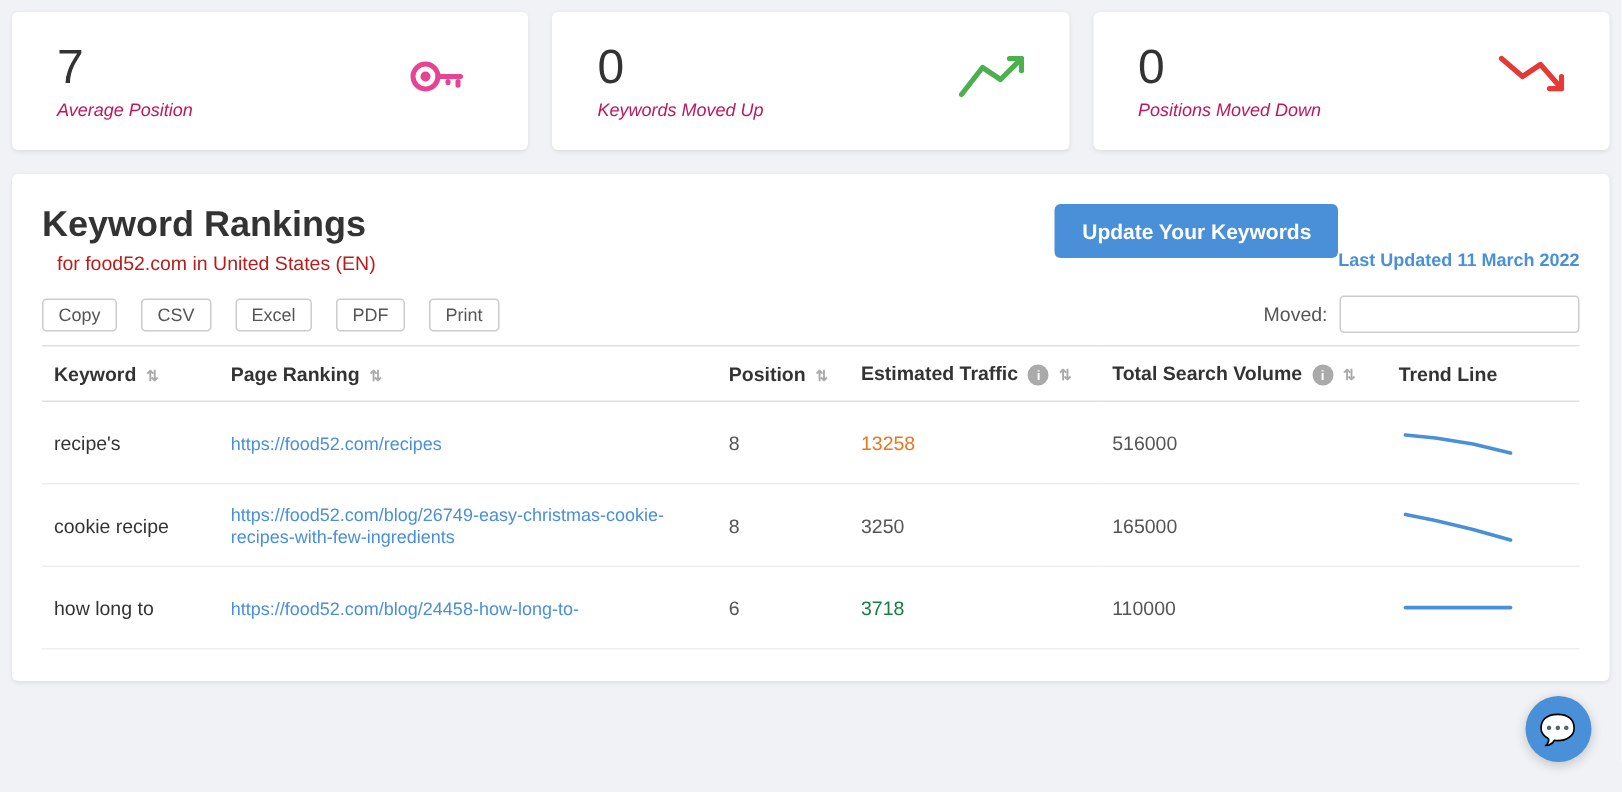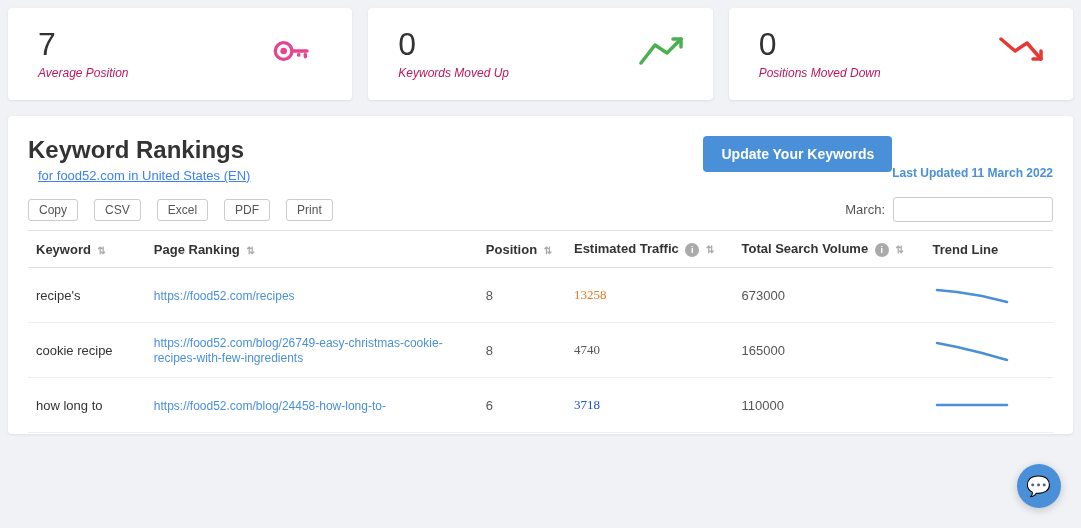--- a/index.html
+++ b/index.html
@@ -51,43 +51,42 @@
     .stat-icon-down {
       font-size: 28px;
       color: #e53935;
     }
 
     
     .main-content {
       background: #fff;
       margin: 8px;
       border-radius: 4px;
-      padding: 20px 20px 1px 20px;
+      padding: 20px 20px 21px 20px;
       box-shadow: 0 1px 3px rgba(0,0,0,0.08);
     }
 
     .rankings-header {
       display: flex;
       justify-content: space-between;
       align-items: flex-start;
       margin-bottom: 4px;
     }
 
     .rankings-title-block {}
     .rankings-title {
       font-size: 24px;
       font-weight: 600;
       color: #333;
       margin-bottom: 4px;
     }
     .rankings-subtitle {
       font-size: 13px;
-      color: #3b82f6;
+      color: #b91c1c;
       padding-left: 10px;
-      text-decoration: underline;
     }
 
     .rankings-right {
       display: flex;
       align-items: flex-end;
     }
 
     .update-btn {
       background: #4a90d9;
       color: #fff;
@@ -165,21 +164,21 @@
     tbody tr {
       border-bottom: 1px solid #eee;
     }
     tbody td {
       padding: 12px 8px;
       vertical-align: middle;
       color: #555;
     }
     td.keyword-col { font-weight: 500; color: #333; }
     td.link-col a { color: #4a90d9; text-decoration: none; font-size: 12px; }
-    td.traffic-col { color: #e87722; font-family: Liberation Serif, serif; }
+    td.traffic-col { color: #e87722; }
     td.position-col { color: #555; }
     td.volume-col { color: #555; }
 
     .info-icon {
       display: inline-block;
       width: 14px;
       height: 14px;
       border-radius: 50%;
       background: #aaa;
       color: #fff;
@@ -291,21 +290,21 @@
 
   <div class="toolbar">
     <div class="toolbar-left">
       <button class="tool-btn">Copy</button>
       <button class="tool-btn">CSV</button>
       <button class="tool-btn">Excel</button>
       <button class="tool-btn">PDF</button>
       <button class="tool-btn">Print</button>
     </div>
     <div class="toolbar-right">
-      <label class="search-label">March:</label>
+      <label class="search-label">Moved:</label>
       <input class="search-input" type="text" style="">
     </div>
   </div>
 
   <table>
     <thead>
       <tr>
         <th class="col-keyword">
           <span>Keyword</span>
           <span class="sort-icon">⇅</span>
@@ -333,44 +332,44 @@
         </th>
       </tr>
     </thead>
     <tbody id="table-body">
 
     <tr>
       <td class="keyword-col">recipe's</td>
       <td class="link-col"><a href="#">https://food52.com/recipes</a></td>
       <td class="position-col">8</td>
       <td class="traffic-col" style="color:#e87722">13258</td>
-      <td class="volume-col">673000</td>
+      <td class="volume-col">516000</td>
       <td class="trend-line">
             <svg width="80" height="30" viewBox="0 0 80 30" xmlns="http://www.w3.org/2000/svg">
         <polyline points="5,10 25,12 50,16 75,22" fill="none" stroke="#4a90d9" stroke-width="2.5" stroke-linecap="round" stroke-linejoin="round"></polyline>
       </svg>
           </td>
     </tr>
         <tr>
       <td class="keyword-col">cookie recipe</td>
       <td class="link-col"><a href="#">https://food52.com/blog/26749-easy-christmas-cookie-recipes-with-few-ingredients</a></td>
       <td class="position-col">8</td>
-      <td class="traffic-col" style="color:#555">4740</td>
+      <td class="traffic-col" style="color:#555">3250</td>
       <td class="volume-col">165000</td>
       <td class="trend-line">
             <svg width="80" height="30" viewBox="0 0 80 30" xmlns="http://www.w3.org/2000/svg">
         <polyline points="5,8 25,12 50,18 75,25" fill="none" stroke="#4a90d9" stroke-width="2.5" stroke-linecap="round" stroke-linejoin="round"></polyline>
       </svg>
           </td>
     </tr>
         <tr>
       <td class="keyword-col">how long to</td>
       <td class="link-col"><a href="#">https://food52.com/blog/24458-how-long-to-</a></td>
       <td class="position-col">6</td>
-      <td class="traffic-col" style="color:#1d4ed8">3718</td>
+      <td class="traffic-col" style="color:#15803d">3718</td>
       <td class="volume-col">110000</td>
       <td class="trend-line">
             <svg width="80" height="30" viewBox="0 0 80 30" xmlns="http://www.w3.org/2000/svg">
         <polyline points="5,15 25,15 50,15 75,15" fill="none" stroke="#4a90d9" stroke-width="2.5" stroke-linecap="round" stroke-linejoin="round"></polyline>
       </svg>
           </td>
     </tr>
       </tbody>
   </table>
 

